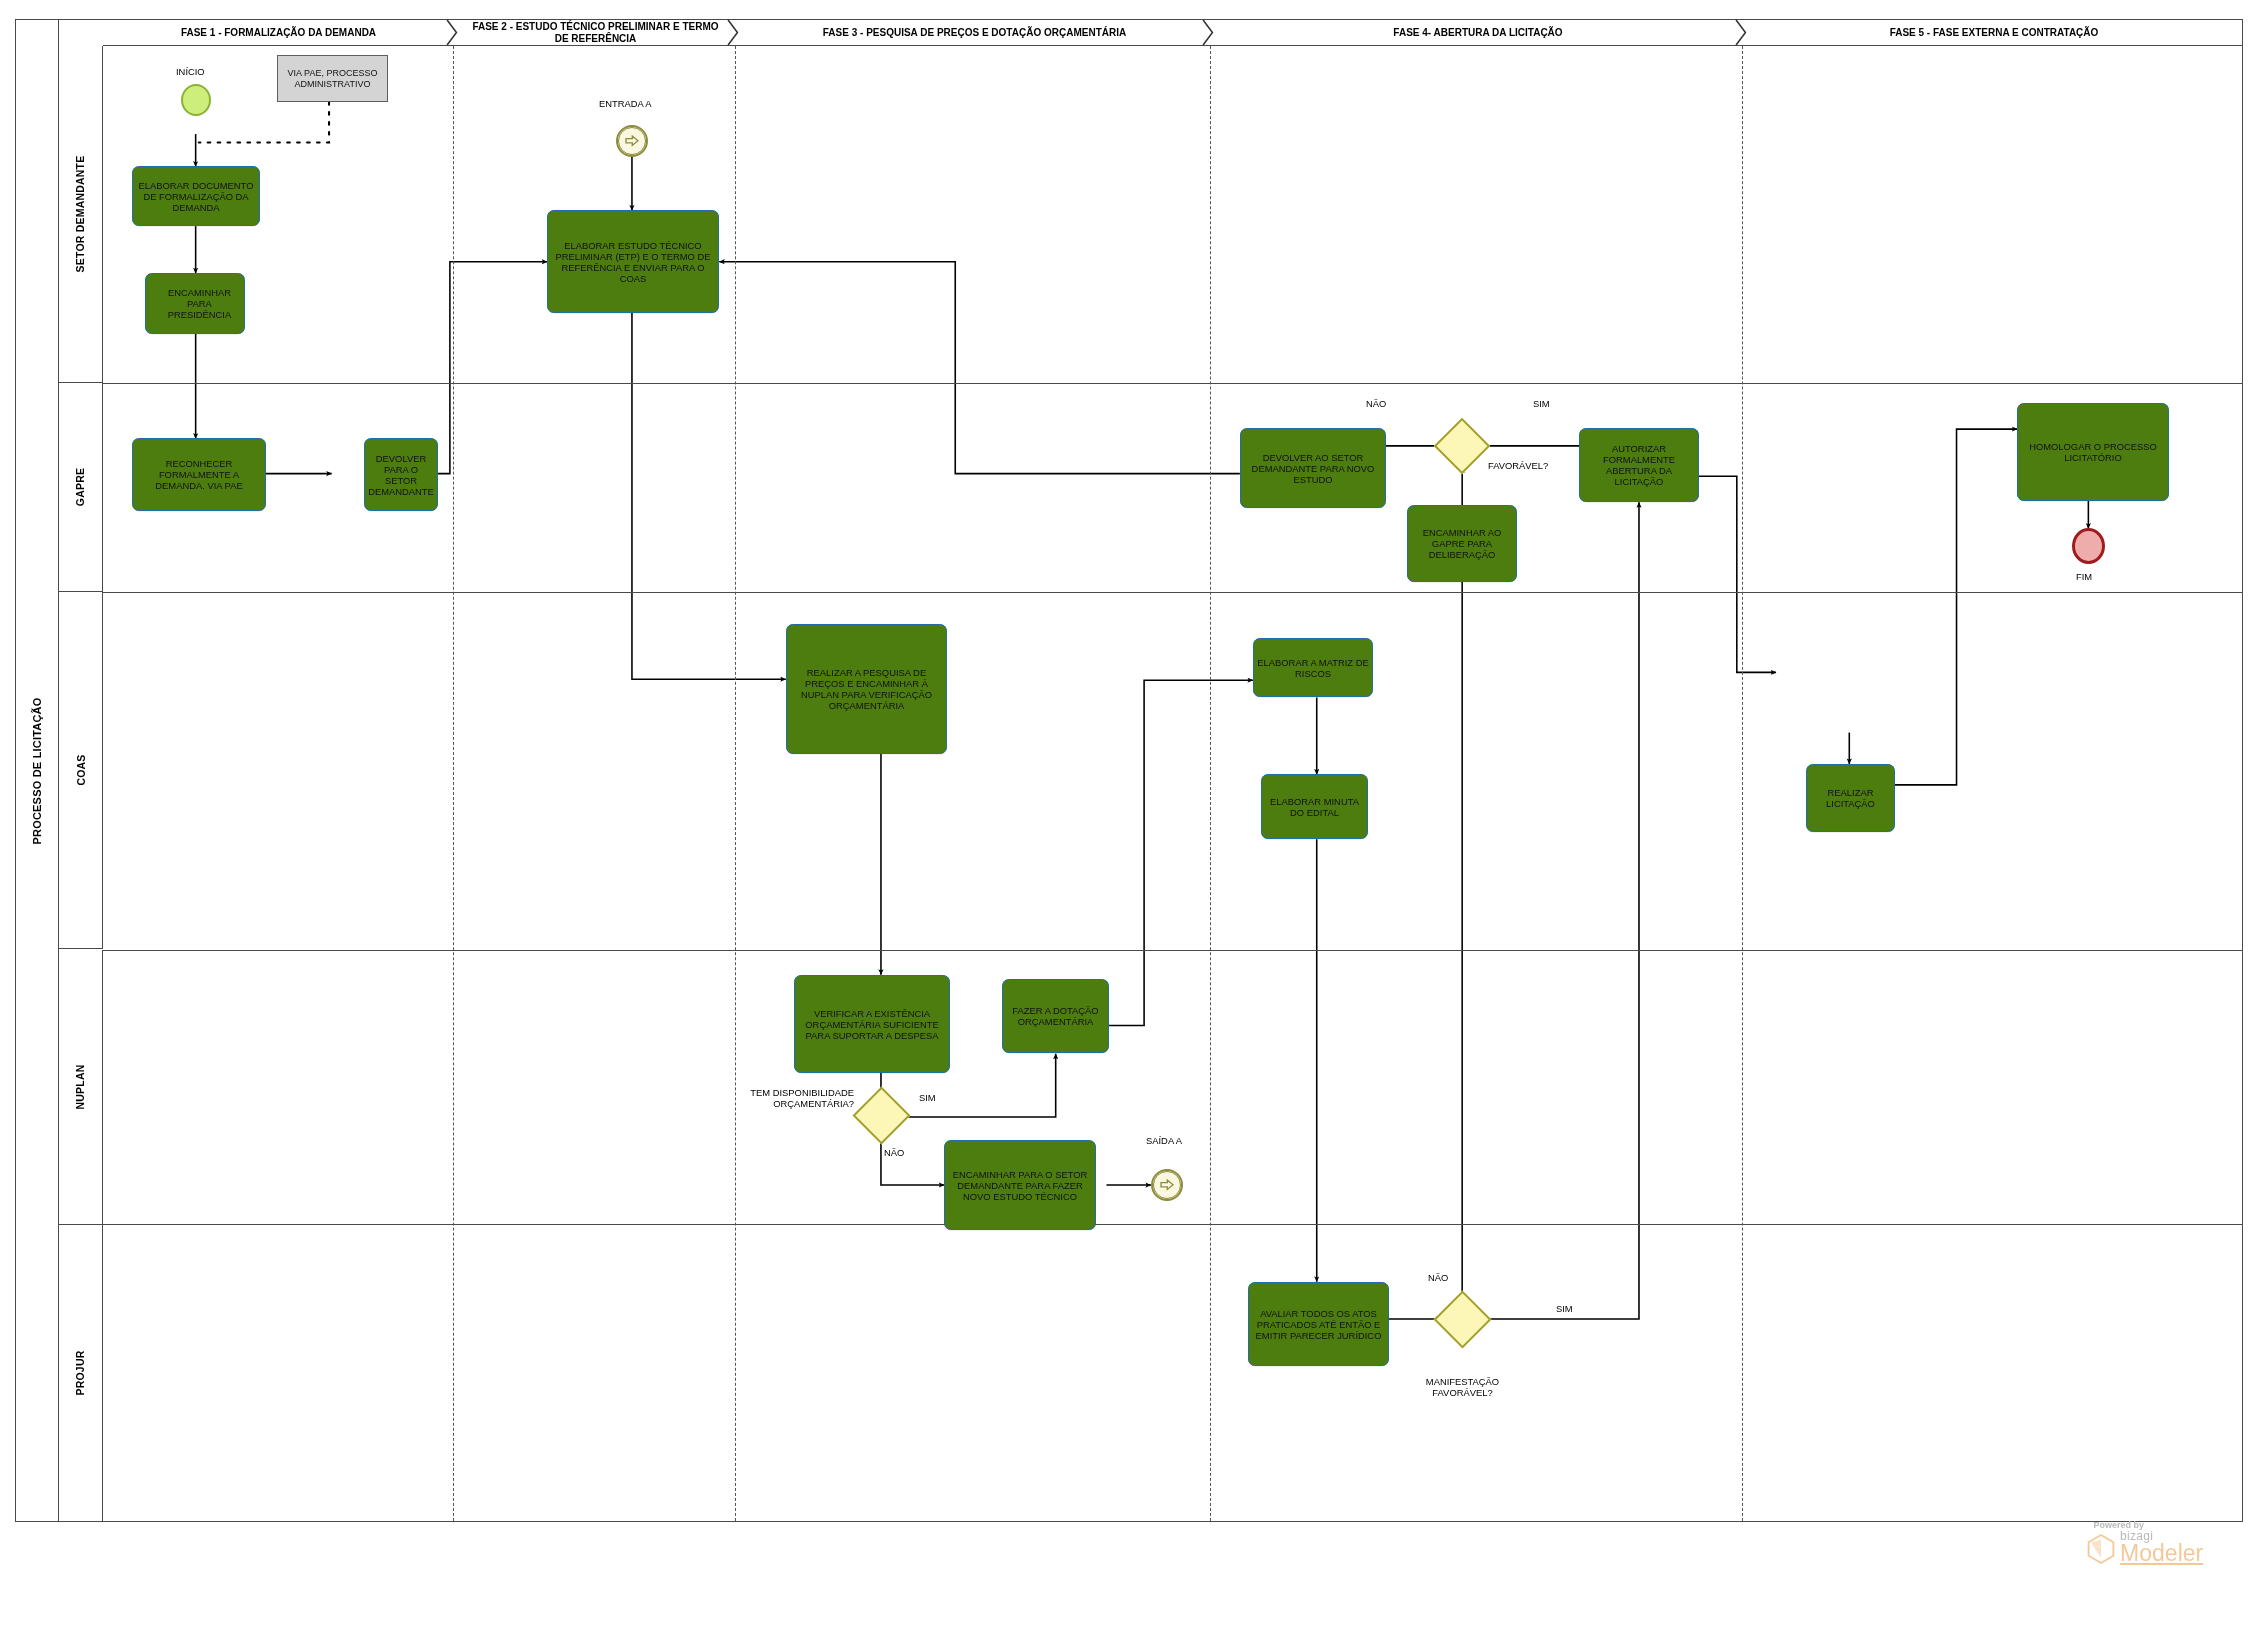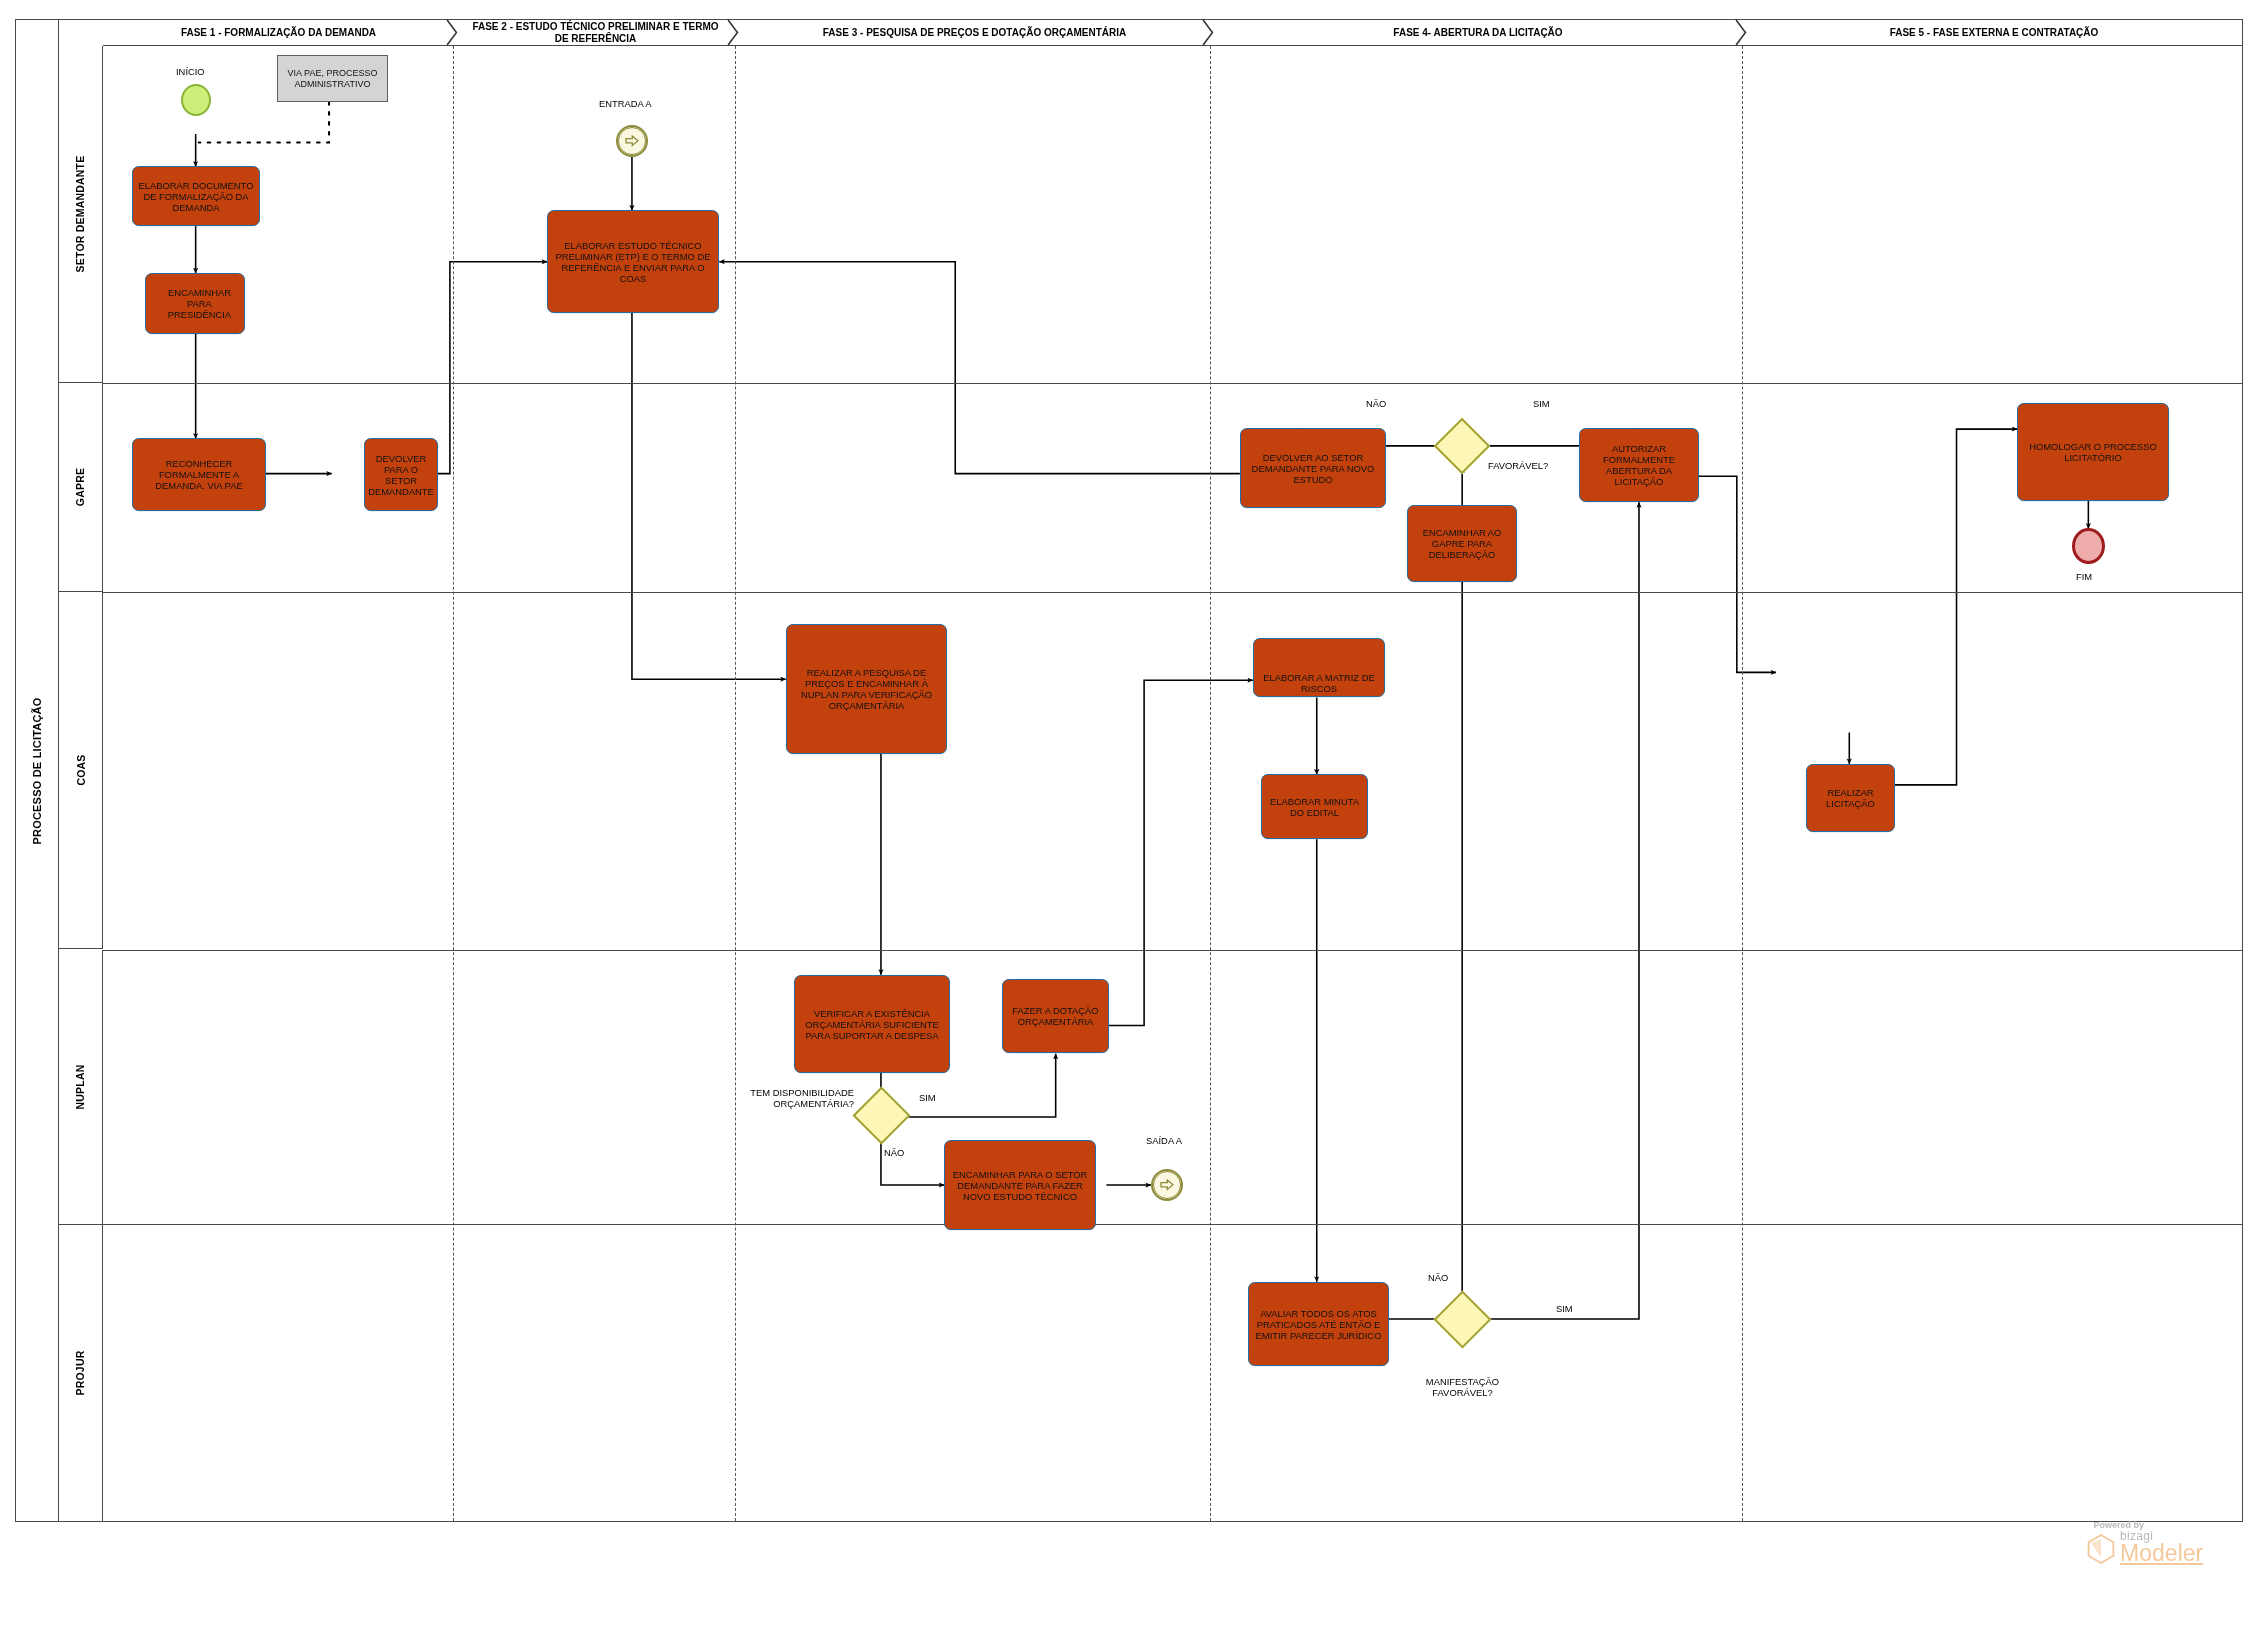--- a/index.html
+++ b/index.html
@@ -17,21 +17,21 @@
   .lane-sep{position:absolute;left:103px;width:2140px;height:0;border-top:1px solid #4a4a4a;}
 
   
   .phase-band{position:absolute;left:103px;top:19px;width:2140px;height:27px;border-bottom:1.6px solid #4a4a4a;box-sizing:border-box;}
   .phase-hdr{position:absolute;top:19px;height:27px;display:flex;align-items:center;justify-content:center;text-align:center;font-weight:bold;font-size:10px;line-height:1.12;color:#000;padding:0 13.6px;box-sizing:border-box;}
   .phase-div{position:absolute;top:46px;height:1475px;border-left:1.6px dashed #555;}
   .phase-chev{position:absolute;top:19px;width:15.7px;height:27px;}
   .phase-chev svg{display:block;}
 
   
-  .task{position:absolute;background:#c2410c;border:1.6px solid #1d6fa5;border-radius:6.8px;box-sizing:border-box;
+  .task{position:absolute;background:#4d7c0f;border:1.6px solid #1d6fa5;border-radius:6.8px;box-sizing:border-box;
         display:flex;align-items:center;justify-content:center;text-align:center;color:#111;
         font-size:9.4px;line-height:1.17;padding:2.1px 3.1px;box-shadow:0 0.5px 0 rgba(0,0,0,.12);}
 
   
   .ev{position:absolute;border-radius:50%;box-sizing:border-box;}
   .ev-start{background:#cdee7a;border:2.1px solid #8ab233;}
   .ev-end{background:#eeacab;border:3.7px solid #9e1b1e;}
   .ev-link{background:#fbf8e1;border:2.1px solid #8d8c3c;display:flex;align-items:center;justify-content:center;}
   .ev-link .ring{width:100%;height:100%;border-radius:50%;border:1.6px solid #8d8c3c;box-sizing:border-box;display:flex;align-items:center;justify-content:center;}
   .ev-link svg{display:block;}
@@ -258,21 +258,21 @@
       <span>HOMOLOGAR O PROCESSO LICITATÓRIO</span>
     </div>
 
   <div class="ev ev-end" style="left:2072px;top:528px;width:33px;height:36px;"></div>
   <div class="lbl" style="left:2076px;top:571px;">FIM</div>
 
   <div class="task" style="left:786px;top:624px;width:161px;height:130px;">
       <span>REALIZAR A PESQUISA DE PREÇOS E ENCAMINHAR À NUPLAN PARA VERIFICAÇÃO ORÇAMENTÁRIA</span>
     </div>
 
-  <div class="task" style="left:1253px;top:638px;width:132px;height:59px;align-items:flex-end;">
+  <div class="task" style="left:1253px;top:638px;width:120px;height:59px;">
       <span>ELABORAR A MATRIZ DE RISCOS</span>
     </div>
 
   <div class="task" style="left:1261px;top:774px;width:107px;height:65px;">
       <span>ELABORAR MINUTA DO EDITAL</span>
     </div>
 
 
   <div class="task" style="left:1806px;top:764px;width:89px;height:68px;">
       <span>REALIZAR LICITAÇÃO</span>

